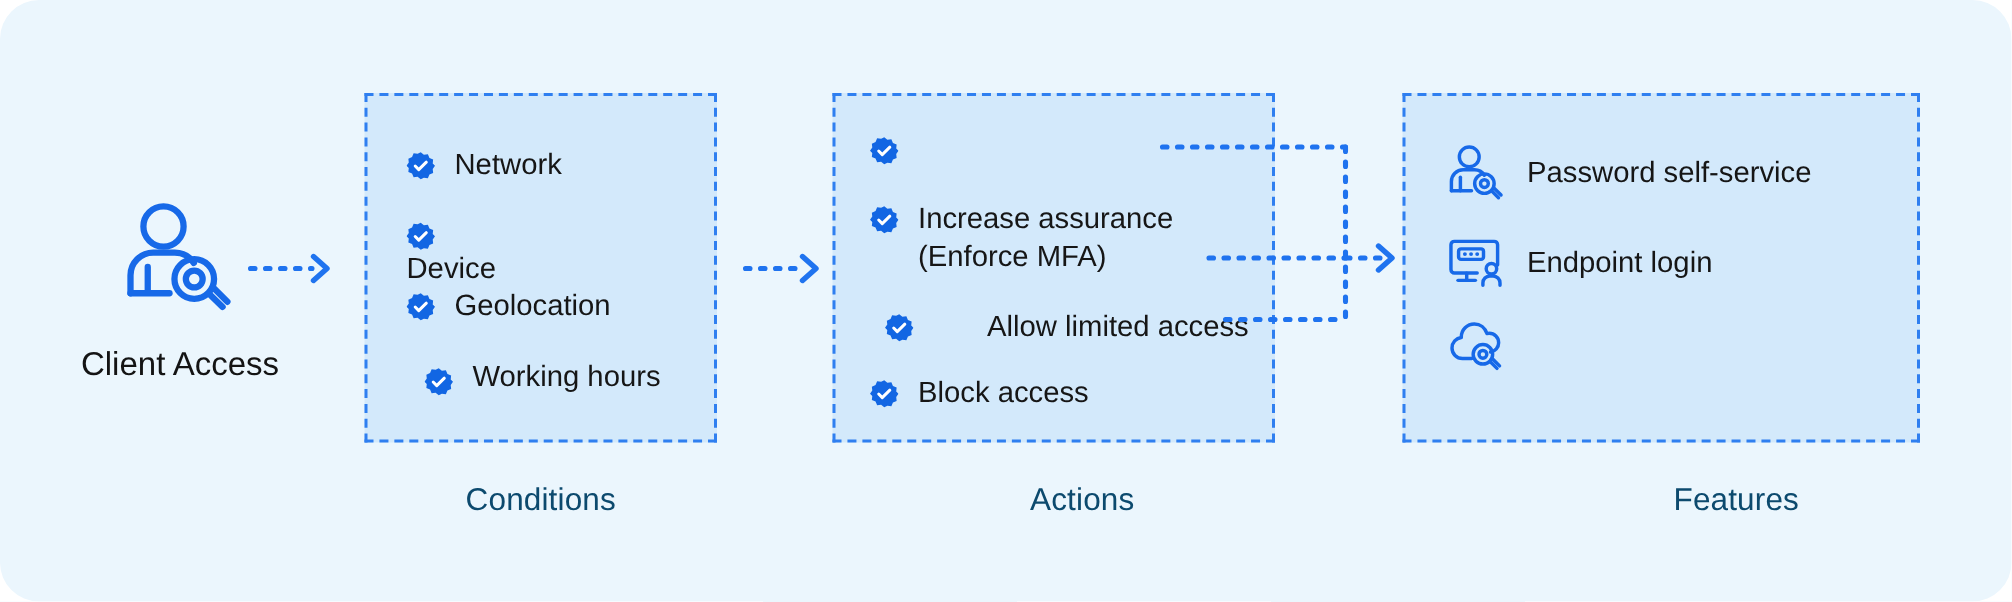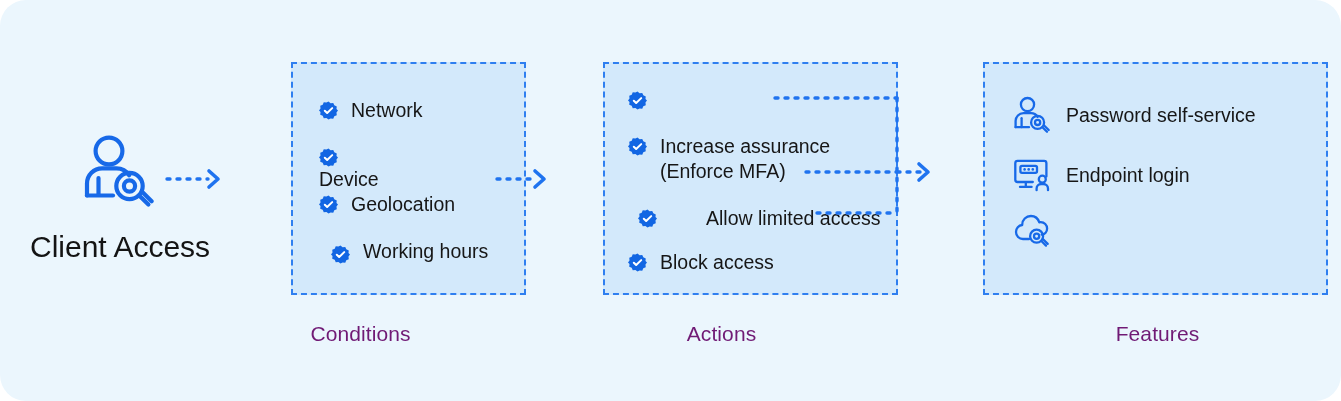--- a/index.html
+++ b/index.html
@@ -20,31 +20,30 @@
     height: 401px;
     background: #ebf6fd;
     border-radius: 26px;
     overflow: hidden;
   }
 
   .stage-label {
     position: absolute;
     text-align: center;
     font-size: 21px;
-    color: #701a75;
+    color: #0c4a6e;
     letter-spacing: .1px;
     white-space: nowrap;
   }
 
   .dashed-box {
     position: absolute;
     background: #d3e9fb;
     border: 2.5px dashed #2f7ff0;
     box-sizing: border-box;
-    margin-left: 48px;
   }
 
   
   #client-access {
     position: absolute;
     left: 30px;
     top: 130px;
     width: 180px;
     height: 140px;
   }
@@ -54,21 +53,21 @@
     top: 4px;
     width: 72px;
     height: 76px;
   }
   #client-access .ca-label {
     position: absolute;
     left: 0;
     top: 100px;
     width: 180px;
     text-align: center;
-    font-size: 30px;
+    font-size: 22px;
     color: #141414;
     white-space: nowrap;
   }
 
   
   .list {
     position: absolute;
     left: 0; top: 0;
     width: 100%;
     height: 100%;

